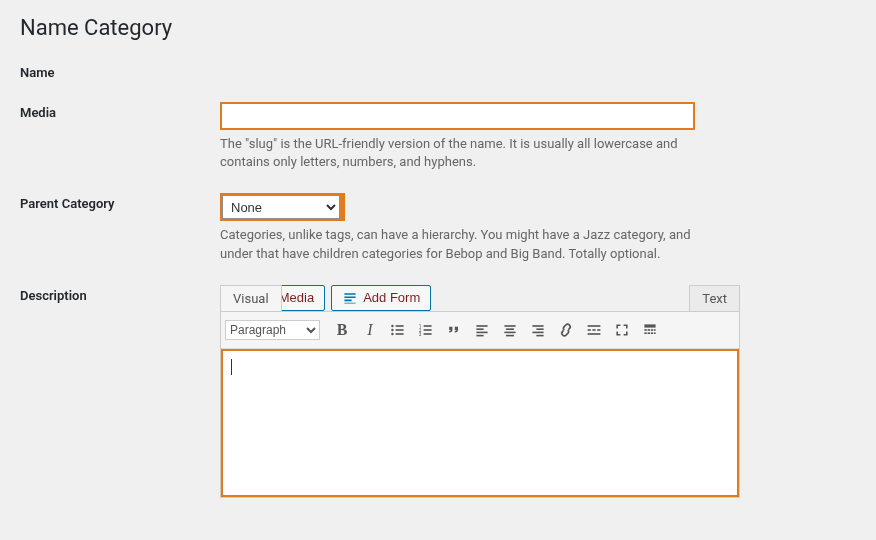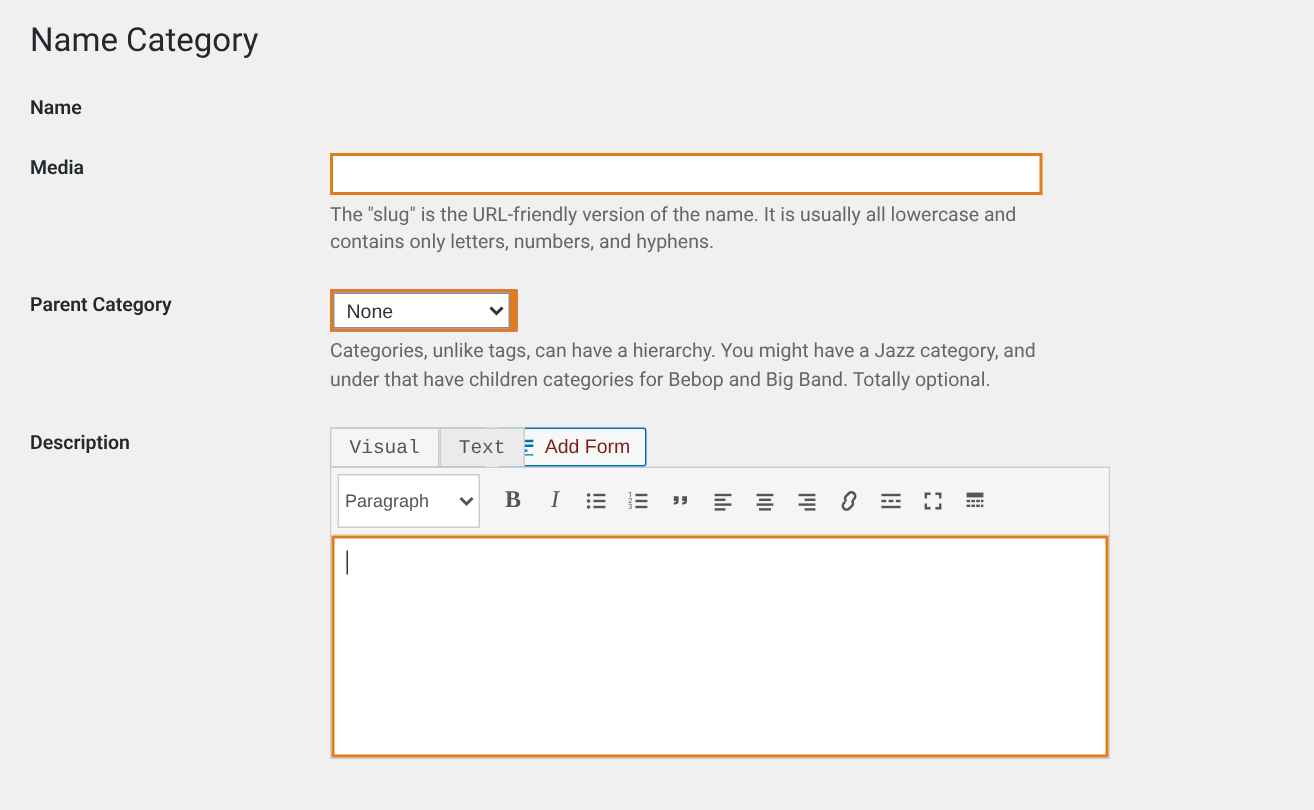--- a/index.html
+++ b/index.html
@@ -81,24 +81,23 @@
       background: #f6f7f7;
       color: #7f1d1d;
       padding: 4px 10px;
       font-size: 13px;
       border-radius: 2px;
       cursor: pointer;
     }
     .media-btn svg { width: 16px; height: 16px; fill: #0073aa; }
     .tabs-row {
       display: flex;
-      justify-content: flex-start;
+      justify-content: space-between;
       margin-top: -32px;
       margin-bottom: 0;
-      font-family: Liberation Mono, monospace;
     }
     .tab {
       display: inline-block;
       padding: 5px 12px;
       border: 1px solid #ccc;
       border-bottom: none;
       background: #f0f0f0;
       color: #555;
       font-size: 13px;
       cursor: pointer;
@@ -121,21 +120,21 @@
     .editor-toolbar {
       display: flex;
       align-items: center;
       gap: 0;
       background: #f5f5f5;
       border-bottom: 1px solid #ddd;
       padding: 4px;
     }
     .format-select {
       width: 95px;
-      height: 36px;
+      height: 20px;
       border: 1px solid #ccc;
       background: #fff;
       font-size: 12px;
       padding: 0 0;
       color: #555;
       margin-right: 8px;
     }
     .tbtn {
       width: 28px;
       height: 28px;

